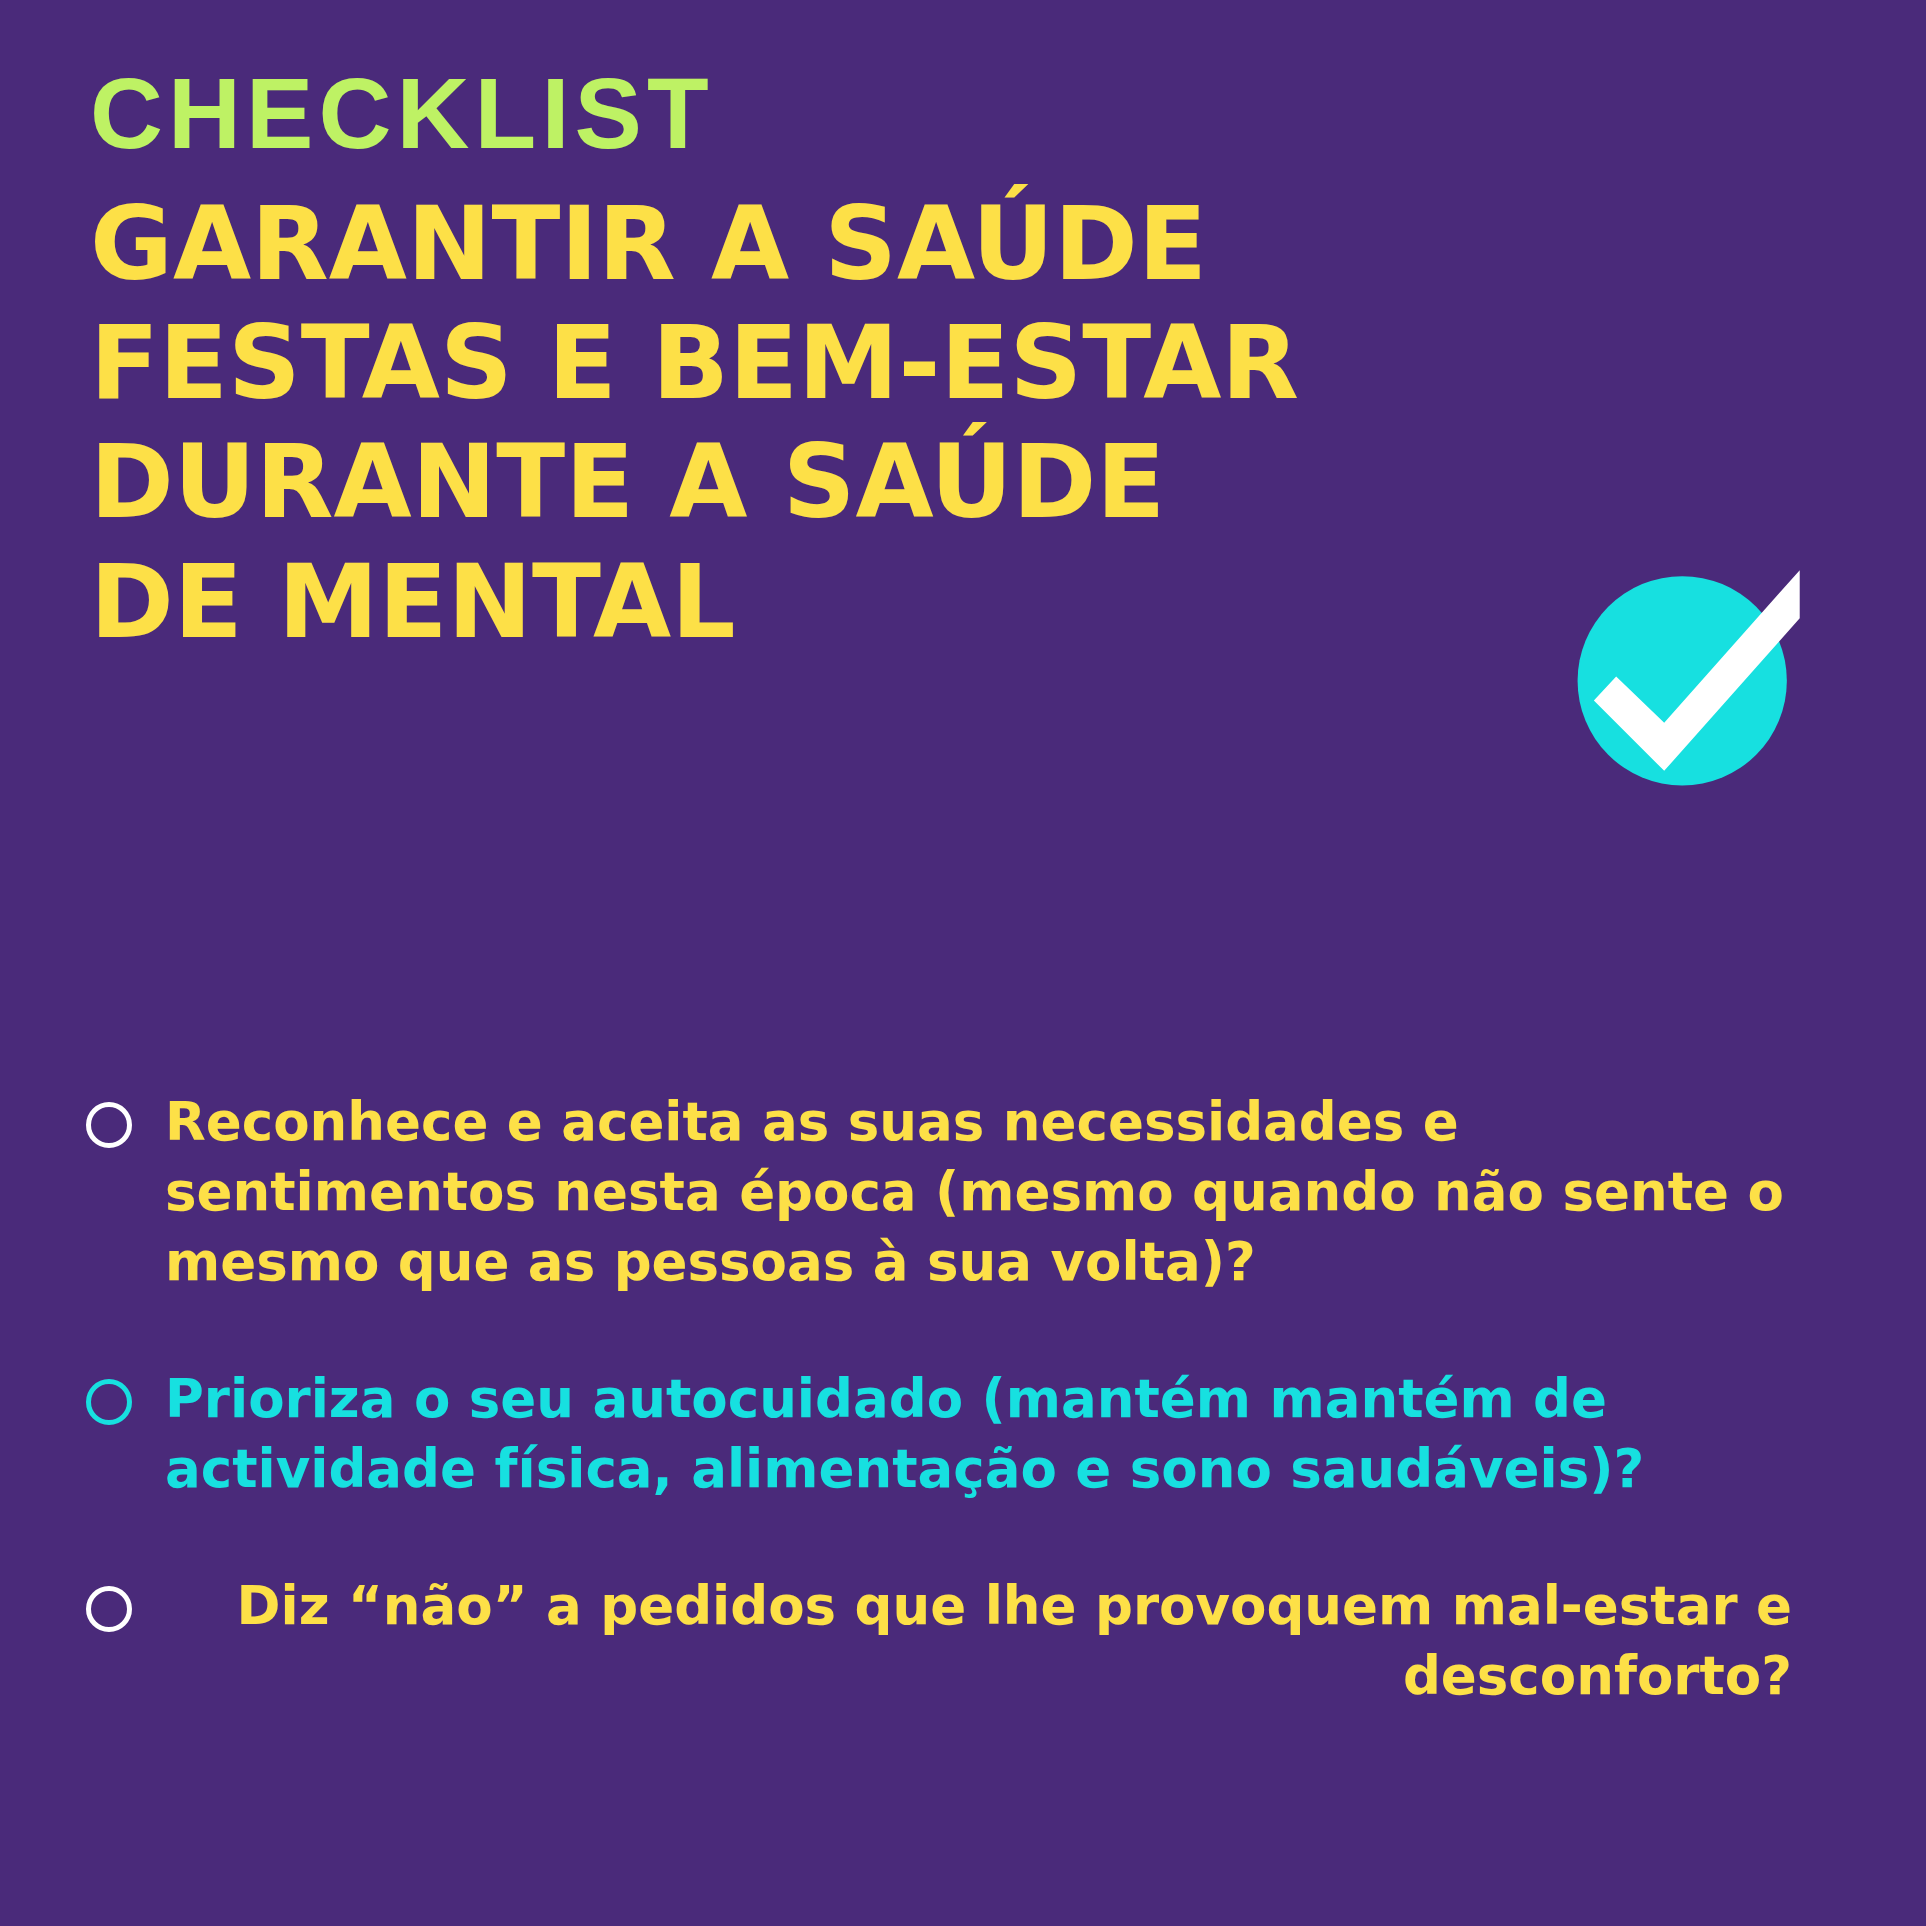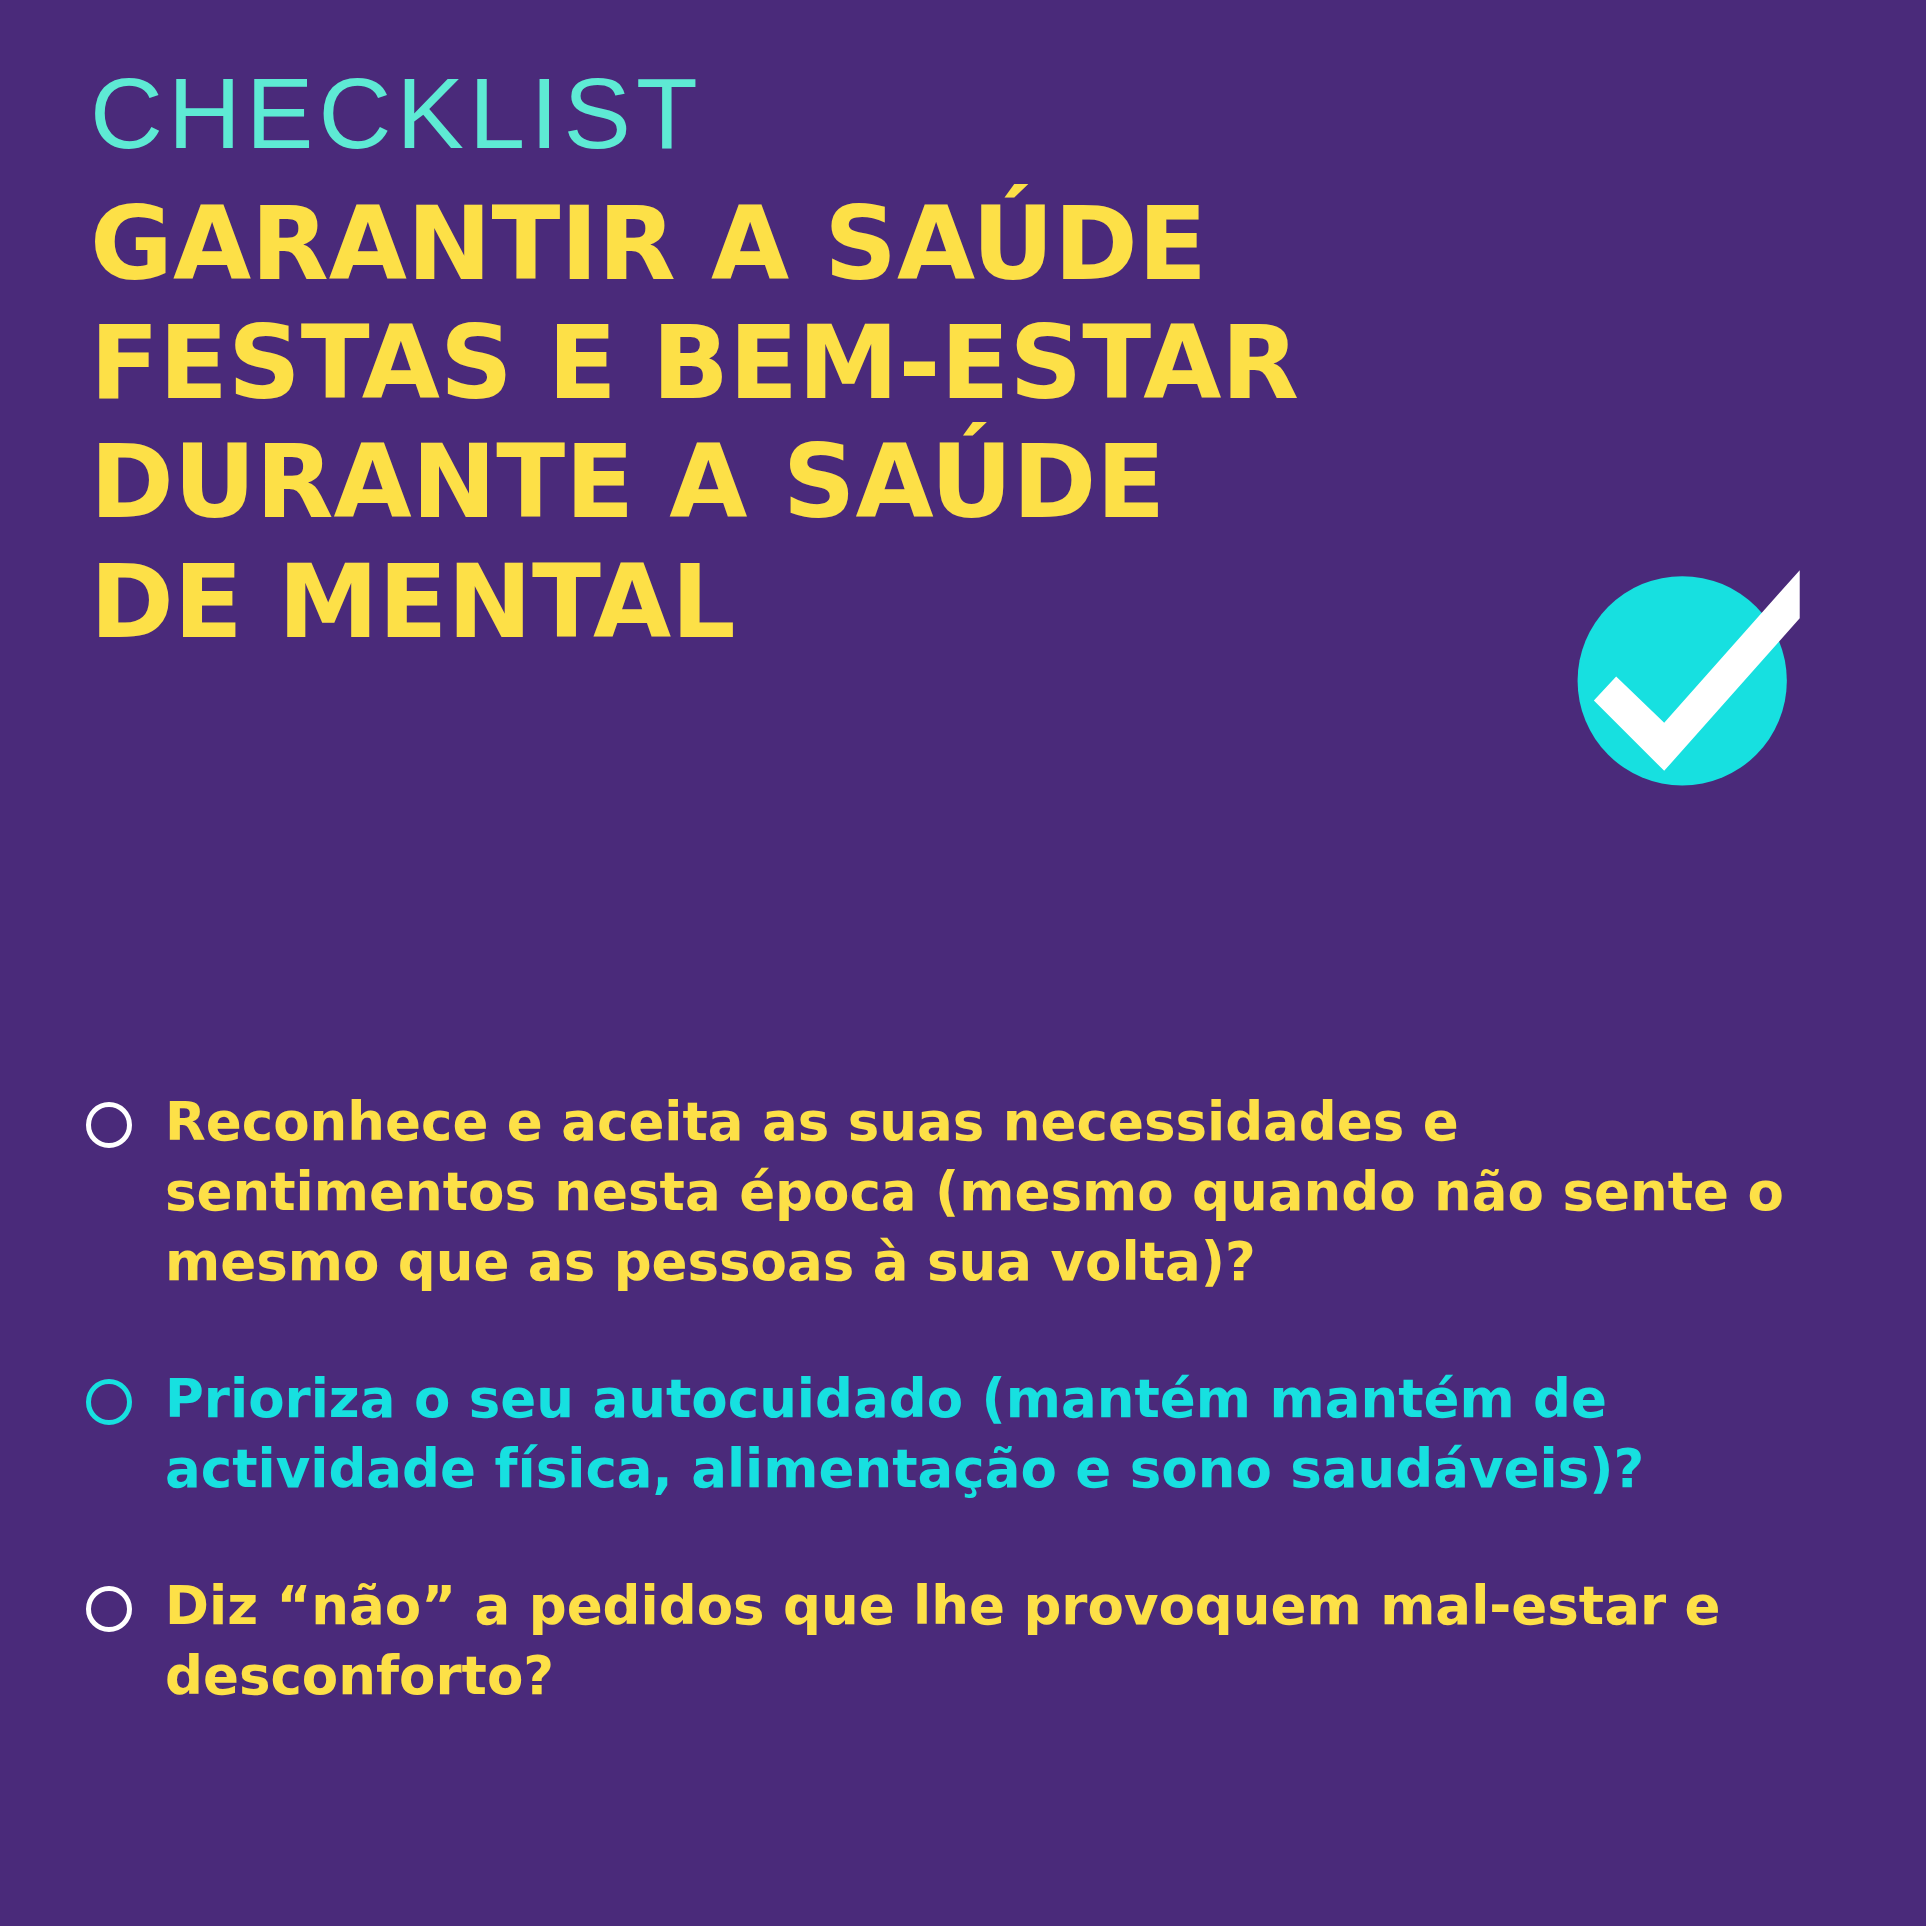--- a/index.html
+++ b/index.html
@@ -23,23 +23,23 @@
   }
 
   
   .header {
     position: absolute;
     left: 90px;
     top: 60px;
     width: 1455px;
   }
   .eyebrow {
-    color: #5eead4;
+    color: #bef264;
     font-family: "Liberation Sans", sans-serif;
-    font-weight: 400;
+    font-weight: 700;
     font-size: 101px;
     letter-spacing: 5.1px;
     line-height: 1.05;
     margin: 0 0 19px 0;
     white-space: nowrap;
   }
   .headline {
     color: #fde047;
     font-family: "DejaVu Sans", sans-serif;
     font-weight: 700;
@@ -76,20 +76,21 @@
     top: 1087px;
     width: 1764px;
   }
   .check-item {
     display: flex;
     align-items: flex-start;
     margin-bottom: 67px;
   }
   .check-item:last-child {
     margin-bottom: 0;
+    text-align: right;
   }
   .circle {
     flex: 0 0 auto;
     width: 46px;
     height: 46px;
     border-radius: 50%;
     border: 5.1px solid #ffffff;
     box-sizing: border-box;
     margin-top: 15.4px;
     margin-right: 33px;

